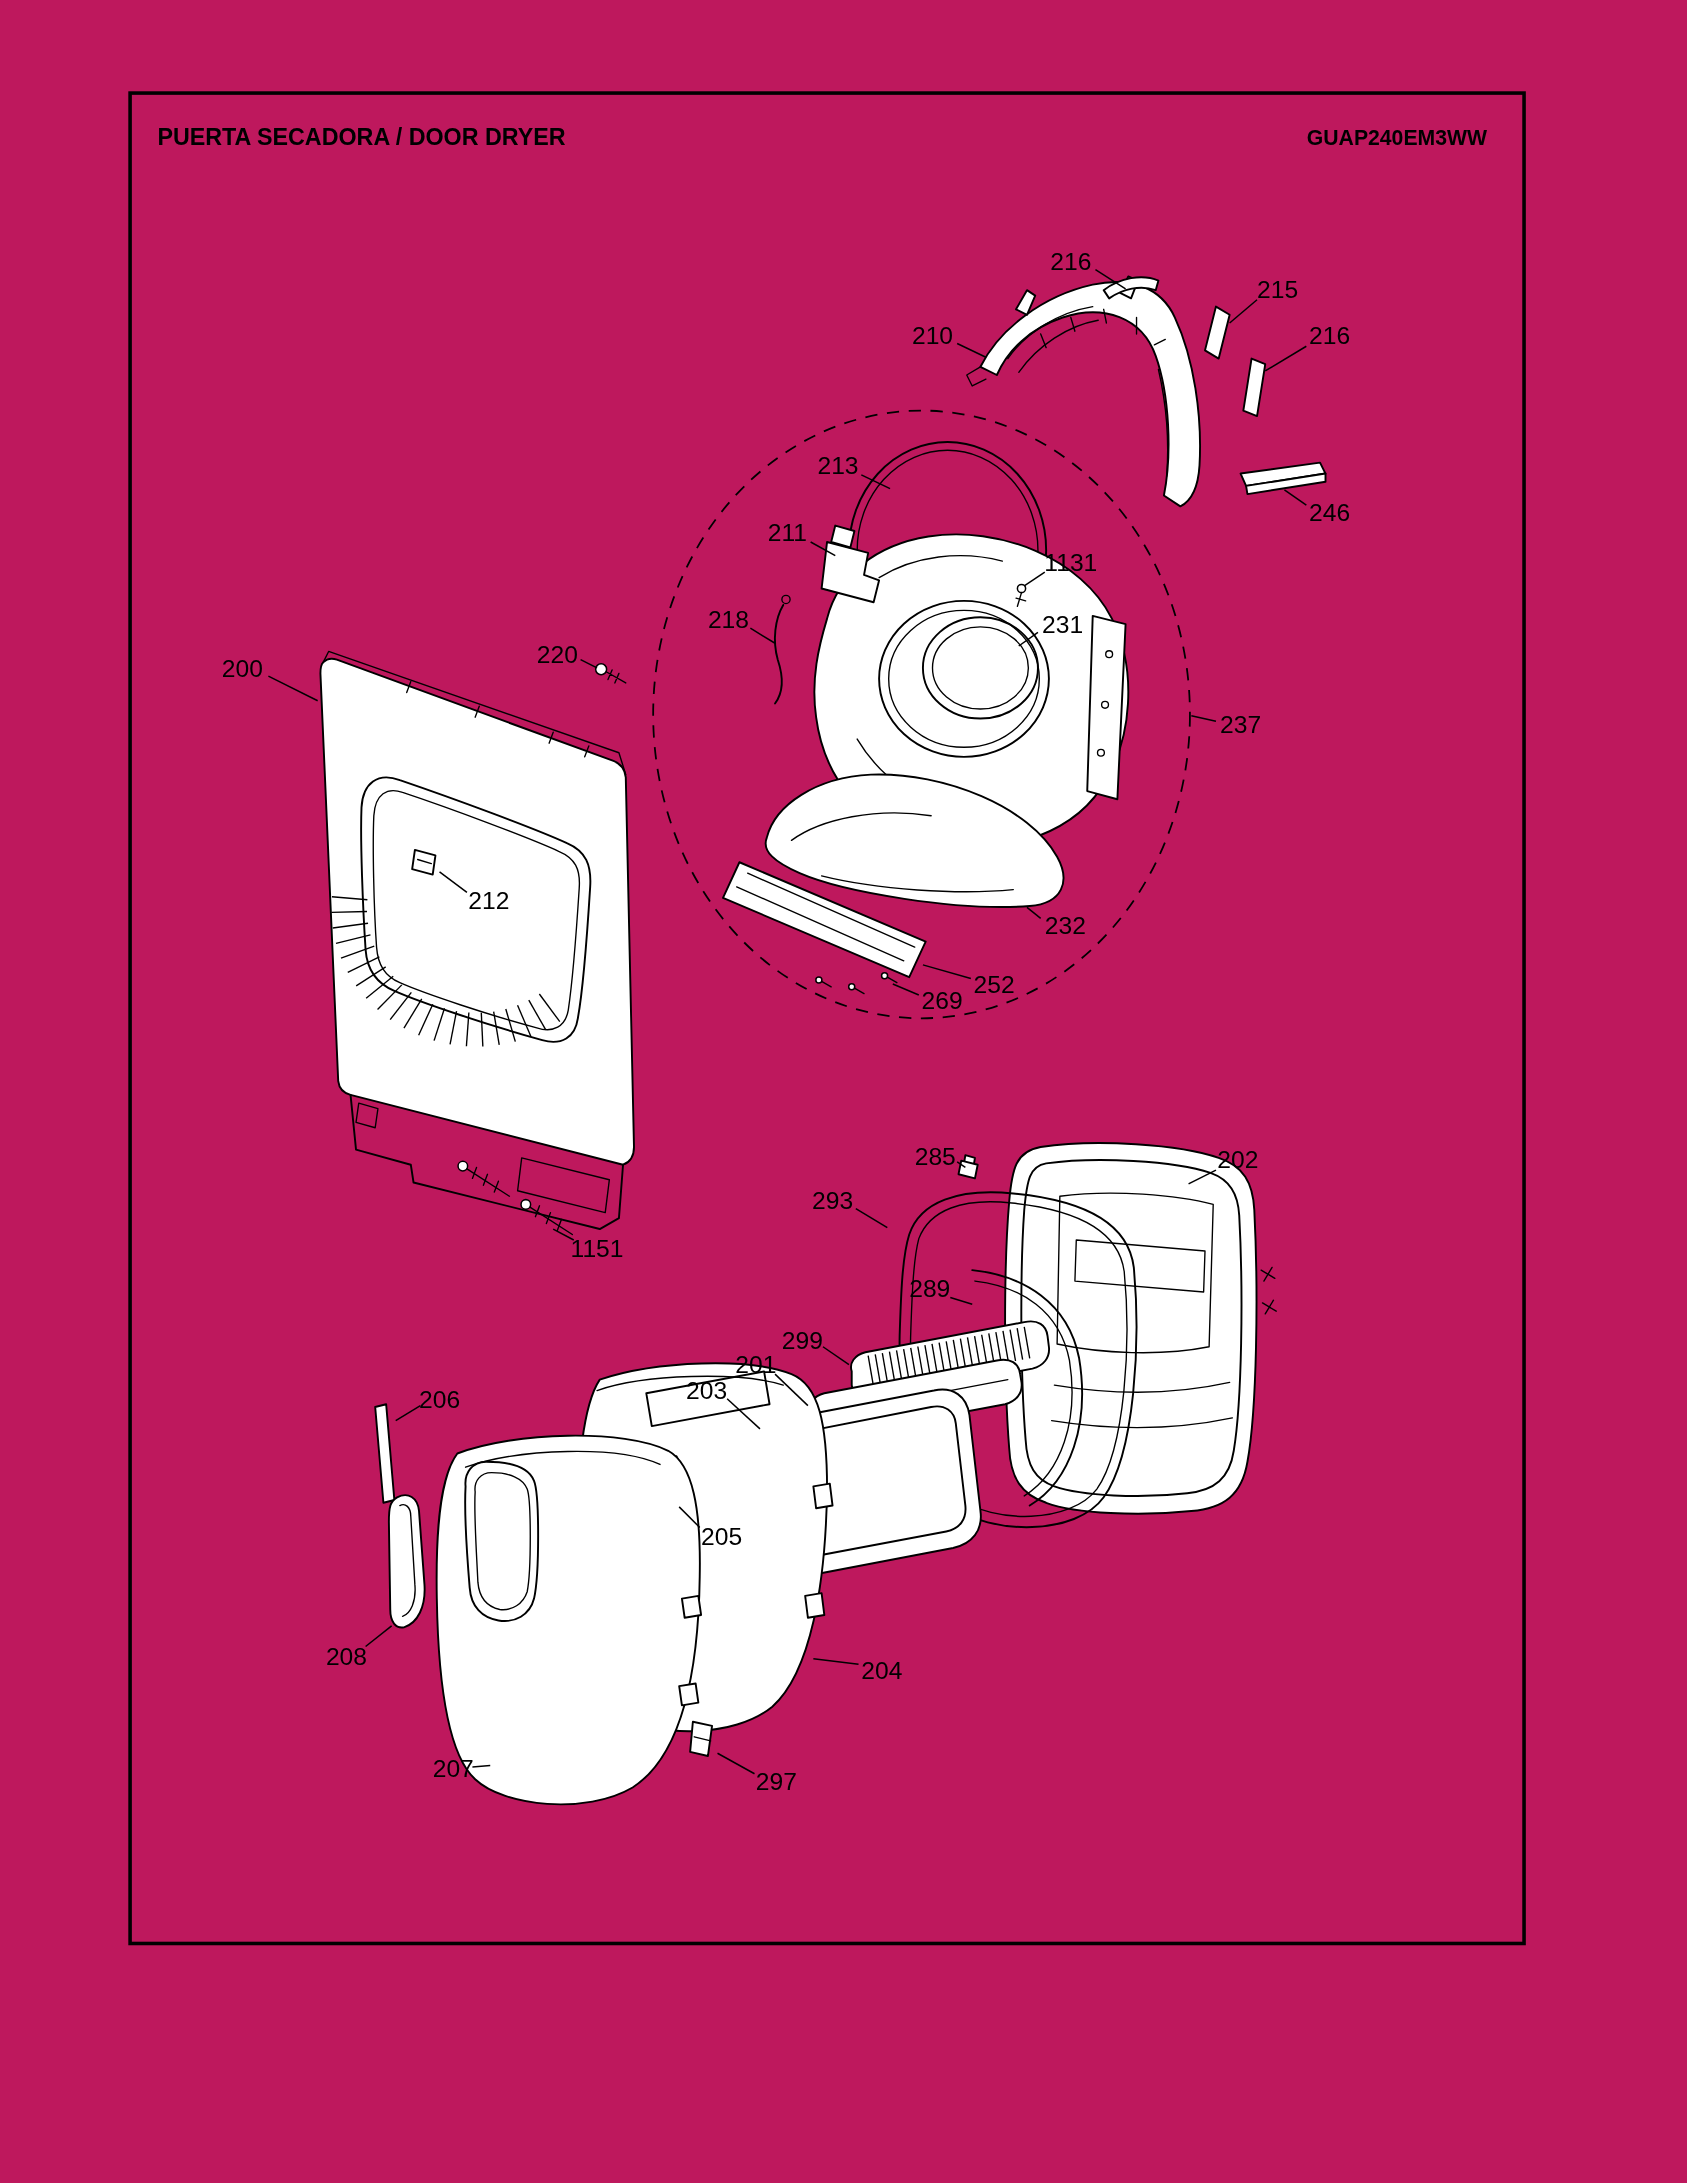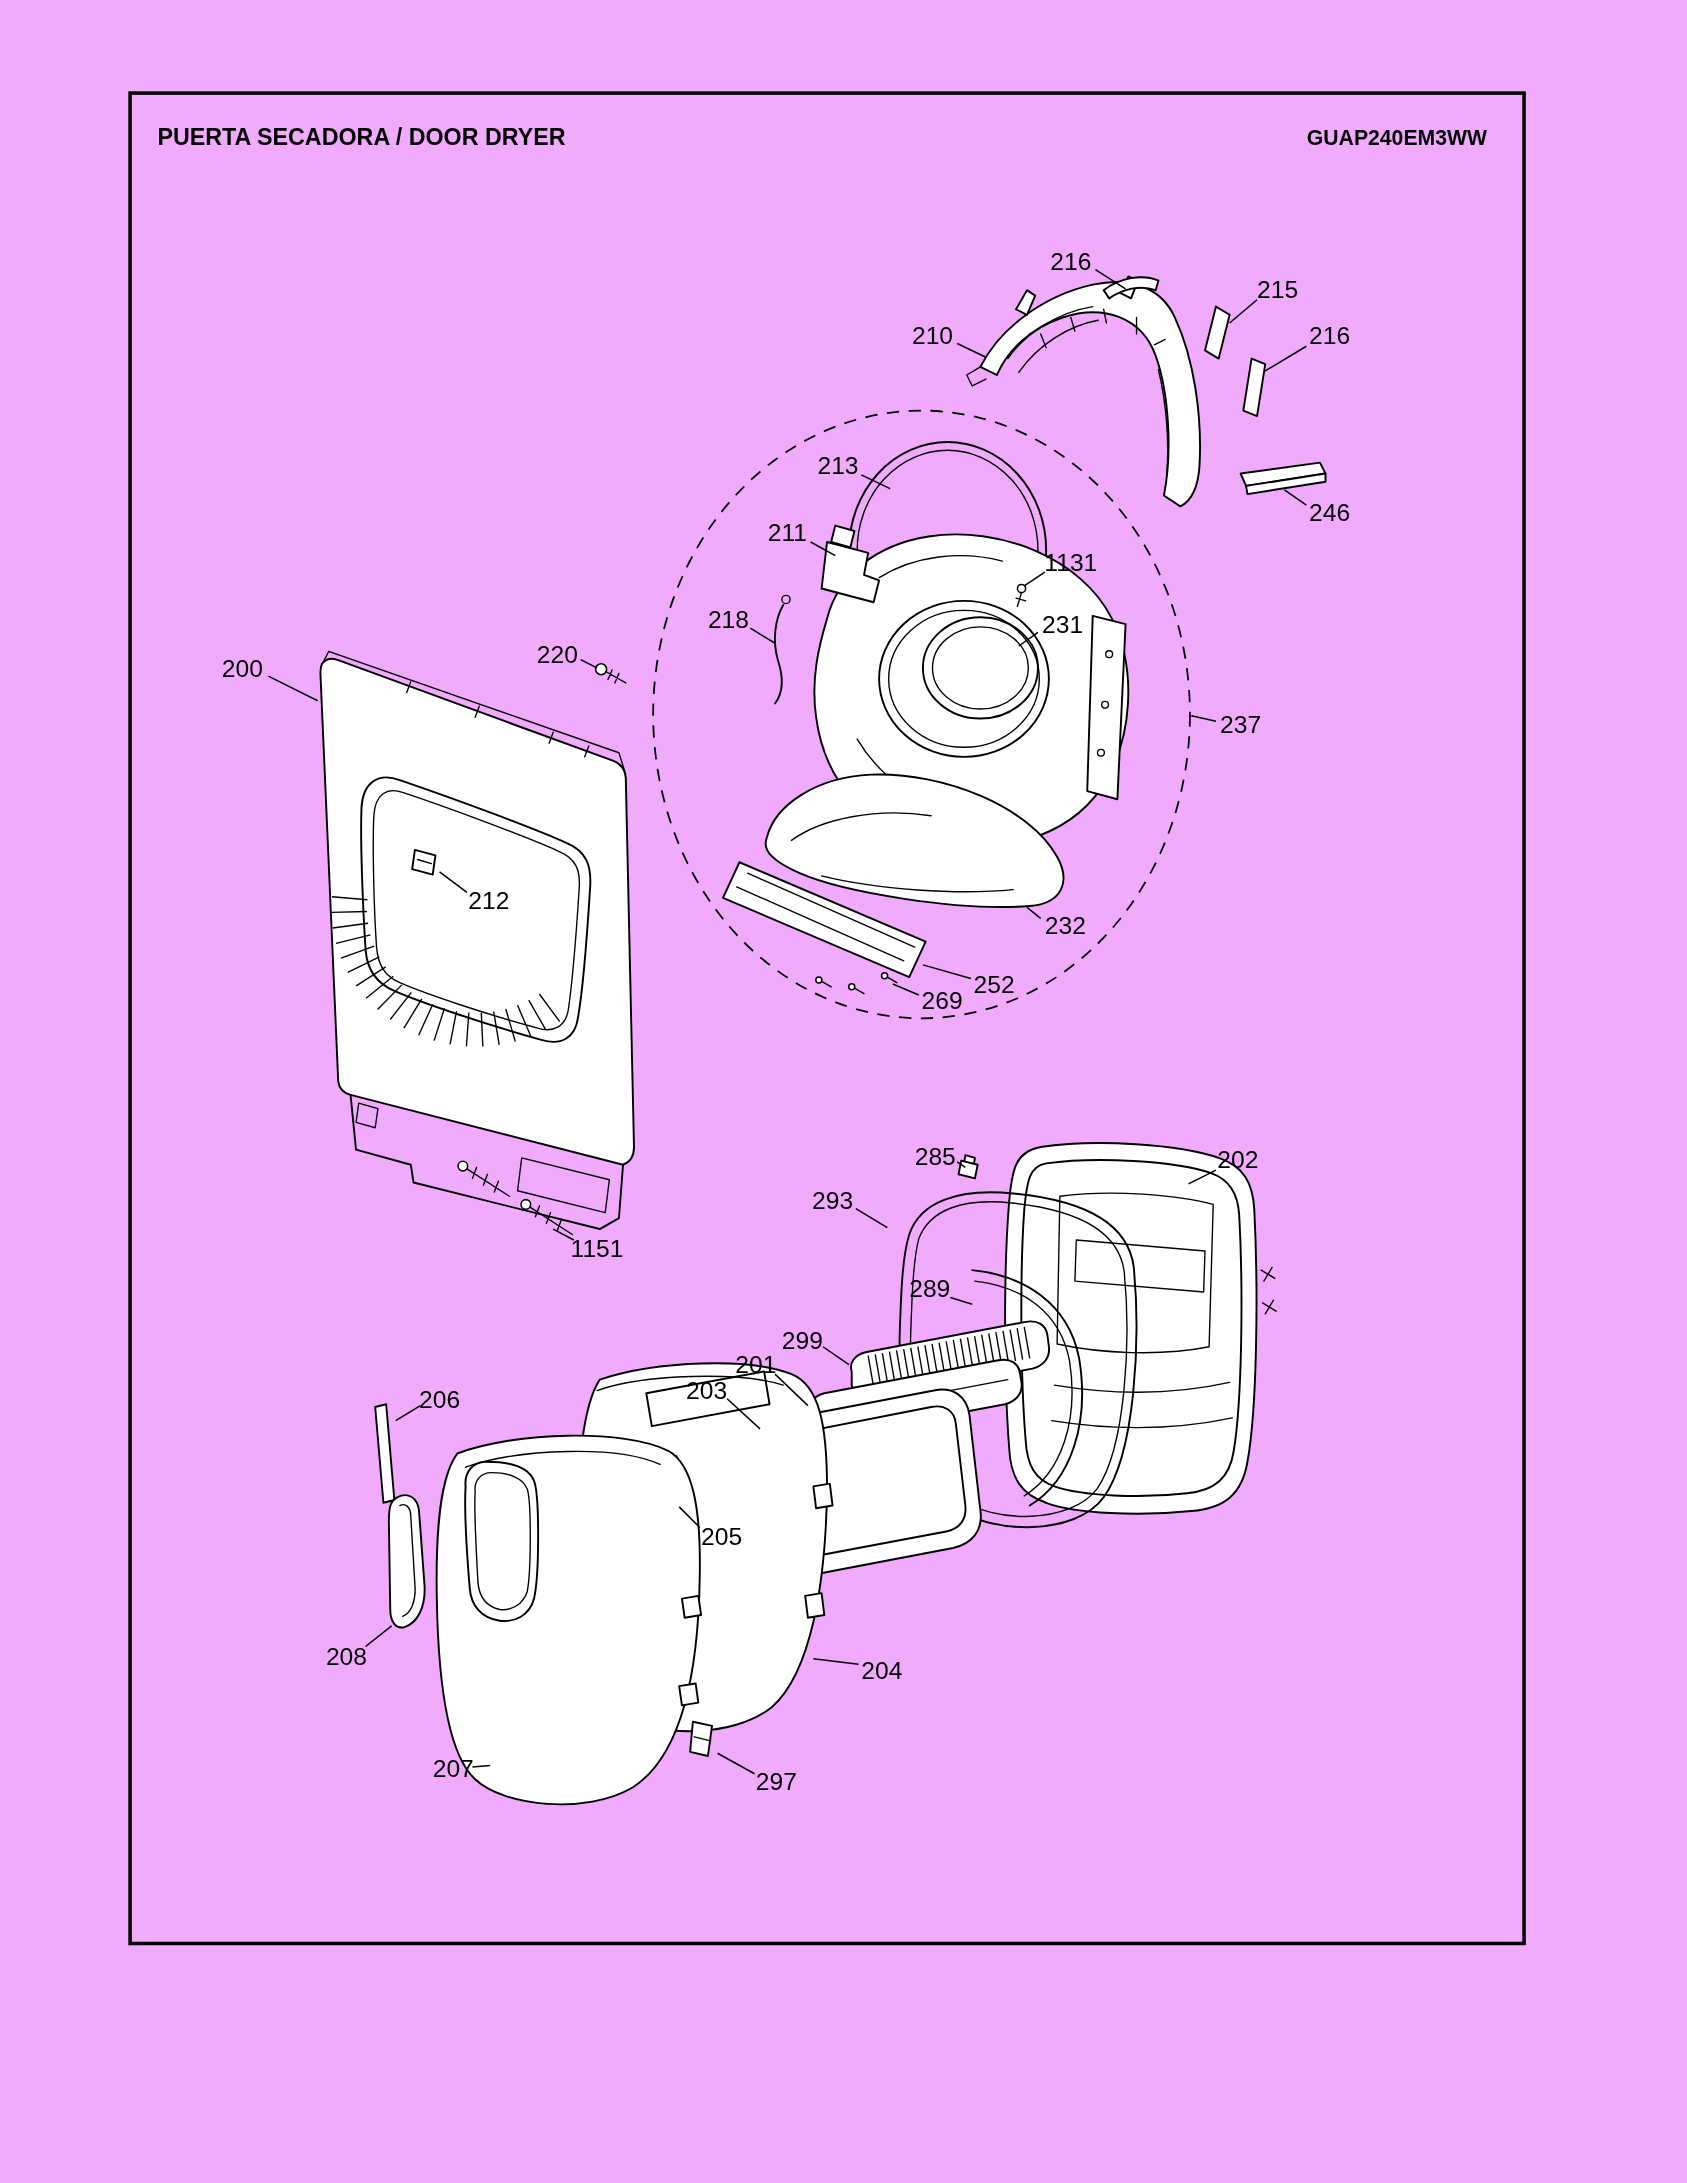--- a/index.html
+++ b/index.html
@@ -1,19 +1,19 @@
 <!DOCTYPE html>
 <html style="font-size:10.6px"><head>
 <meta charset="utf-8">
 <style>
   html,body{margin:0;padding:0;background:#ffffff;}
   .page{
     position:relative;
     width:1687px;height:2183px;
-    background:#f0abfc;
+    background:#be185d;
     font-family:"Liberation Sans", sans-serif;
     overflow:hidden;
   }
   .page svg{position:absolute;left:0;top:0;width:100%;height:100%;}
   
   .ol {fill:none;stroke:#000;stroke-width:1.4;stroke-linejoin:round;stroke-linecap:round;}
   .fw {fill:#fff;stroke:#000;stroke-width:1.4;stroke-linejoin:round;stroke-linecap:round;}
   .ol2{fill:none;stroke:#000;stroke-width:1;stroke-linejoin:round;stroke-linecap:round;}
   .dash{fill:none;stroke:#000;stroke-width:1.3;stroke-dasharray:9 7;}
   .leader{stroke:#000;stroke-width:1.1;}

